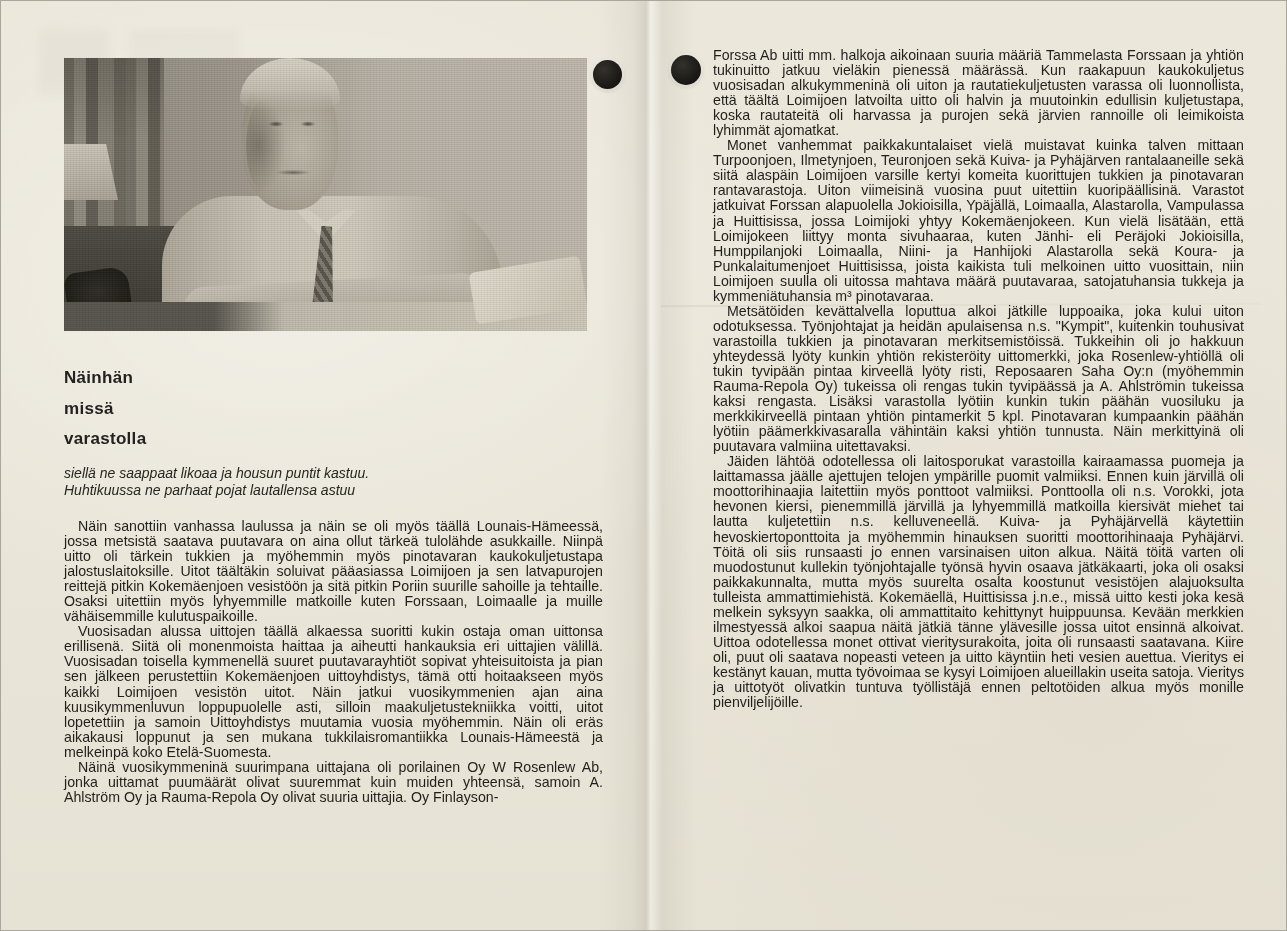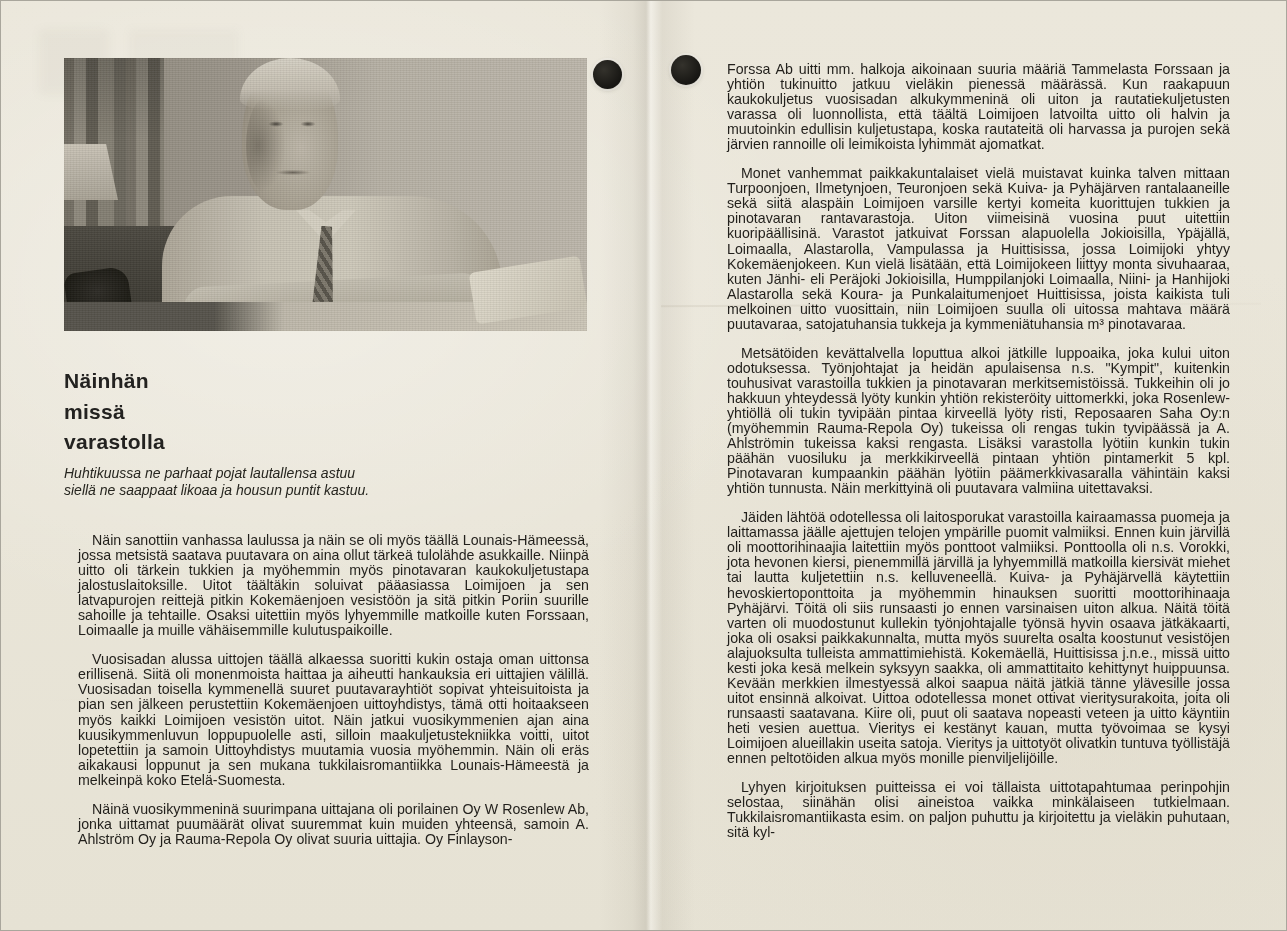--- a/index.html
+++ b/index.html
@@ -157,37 +157,37 @@
     position: absolute; inset: 0;
     background:
       repeating-linear-gradient(0deg, rgba(30,28,24,0.05) 0 1px, rgba(255,255,255,0.03) 1px 2px),
       repeating-linear-gradient(90deg, rgba(30,28,24,0.03) 0 1px, rgba(255,255,255,0.02) 1px 3px);
     pointer-events: none;
   }
 
   
   .title {
     position: absolute; left: 63px; top: 351px;
-    font-size: 21px; font-weight: bold; line-height: 30.5px;
+    font-size: 17px; font-weight: bold; line-height: 30.5px;
     letter-spacing: 0.3px; color: #232220;
   }
   .title span { display: block; }
 
   .quote {
     position: absolute; left: 63px; top: 464px;
     font-style: italic; font-size: 14px; line-height: 16.5px; color: #26251f;
   }
   .quote span { display: block; }
 
   .body-col {
     position: absolute;
     font-size: 14.2px; line-height: 15.05px;
     text-align: justify; color: #211f1b;
   }
-  .body-col p { margin: 14px; text-indent: 14px; }
+  .body-col p { margin: 0; text-indent: 14px; }
   .body-col p.noindent { text-indent: 0; }
 
   .left-body  { left: 63px;  top: 518px; width: 539px; }
   .right-body { left: 712px; top: 47px;  width: 531px; }
 </style>
 </head>
 <body>
 
 <div class="spread">
 
@@ -215,22 +215,22 @@
       <div class="ph-grain"></div>
     </div>
 
     <h1 class="title">
       <span>Näinhän</span>
       <span>missä</span>
       <span>varastolla</span>
     </h1>
 
     <div class="quote">
+      <span>siellä ne saappaat likoaa ja housun puntit kastuu.</span>
       <span>Huhtikuussa ne parhaat pojat lautallensa astuu</span>
-      <span>siellä ne saappaat likoaa ja housun puntit kastuu.</span>
     </div>
 
     <div class="body-col left-body">
       <p>Näin sanottiin vanhassa laulussa ja näin se oli myös täällä Lounais-Hämeessä, jossa metsistä saatava puutavara on aina ollut tärkeä tulolähde asukkaille. Niinpä uitto oli tärkein tukkien ja myöhemmin myös pinotavaran kaukokuljetustapa jalostuslaitoksille. Uitot täältäkin soluivat pääasiassa Loimijoen ja sen latvapurojen reittejä pitkin Kokemäenjoen vesistöön ja sitä pitkin Poriin suurille sahoille ja tehtaille. Osaksi uitettiin myös lyhyemmille matkoille kuten Forssaan, Loimaalle ja muille vähäisemmille kulutuspaikoille.</p>
       <p>Vuosisadan alussa uittojen täällä alkaessa suoritti kukin ostaja oman uittonsa erillisenä. Siitä oli monenmoista haittaa ja aiheutti hankauksia eri uittajien välillä. Vuosisadan toisella kymmenellä suuret puutavarayhtiöt sopivat yhteisuitoista ja pian sen jälkeen perustettiin Kokemäenjoen uittoyhdistys, tämä otti hoitaakseen myös kaikki Loimijoen vesistön uitot. Näin jatkui vuosikymmenien ajan aina kuusikymmenluvun loppupuolelle asti, silloin maakuljetustekniikka voitti, uitot lopetettiin ja samoin Uittoyhdistys muutamia vuosia myöhemmin. Näin oli eräs aikakausi loppunut ja sen mukana tukkilaisromantiikka Lounais-Hämeestä ja melkeinpä koko Etelä-Suomesta.</p>
       <p>Näinä vuosikymmeninä suurimpana uittajana oli porilainen Oy W Rosenlew Ab, jonka uittamat puumäärät olivat suuremmat kuin muiden yhteensä, samoin A. Ahlström Oy ja Rauma-Repola Oy olivat suuria uittajia. Oy Finlayson-</p>
     </div>
   </div>
 
   <div class="spine"></div>
@@ -238,17 +238,16 @@
   <div class="hole hole-2"></div>
   <div class="crease-h"></div>
   <div class="crease-h2"></div>
 
   <div>
     <div class="body-col right-body">
       <p class="noindent">Forssa Ab uitti mm. halkoja aikoinaan suuria määriä Tammelasta Forssaan ja yhtiön tukinuitto jatkuu vieläkin pienessä määrässä. Kun raakapuun kaukokuljetus vuosisadan alkukymmeninä oli uiton ja rautatiekuljetusten varassa oli luonnollista, että täältä Loimijoen latvoilta uitto oli halvin ja muutoinkin edullisin kuljetustapa, koska rautateitä oli harvassa ja purojen sekä järvien rannoille oli leimikoista lyhimmät ajomatkat.</p>
       <p>Monet vanhemmat paikkakuntalaiset vielä muistavat kuinka talven mittaan Turpoonjoen, Ilmetynjoen, Teuronjoen sekä Kuiva- ja Pyhäjärven rantalaaneille sekä siitä alaspäin Loimijoen varsille kertyi komeita kuorittujen tukkien ja pinotavaran rantavarastoja. Uiton viimeisinä vuosina puut uitettiin kuoripäällisinä. Varastot jatkuivat Forssan alapuolella Jokioisilla, Ypäjällä, Loimaalla, Alastarolla, Vampulassa ja Huittisissa, jossa Loimijoki yhtyy Kokemäenjokeen. Kun vielä lisätään, että Loimijokeen liittyy monta sivuhaaraa, kuten Jänhi- eli Peräjoki Jokioisilla, Humppilanjoki Loimaalla, Niini- ja Hanhijoki Alastarolla sekä Koura- ja Punkalaitumenjoet Huittisissa, joista kaikista tuli melkoinen uitto vuosittain, niin Loimijoen suulla oli uitossa mahtava määrä puutavaraa, satojatuhansia tukkeja ja kymmeniätuhansia m³ pinotavaraa.</p>
       <p>Metsätöiden kevättalvella loputtua alkoi jätkille luppoaika, joka kului uiton odotuksessa. Työnjohtajat ja heidän apulaisensa n.s. "Kympit", kuitenkin touhusivat varastoilla tukkien ja pinotavaran merkitsemistöissä. Tukkeihin oli jo hakkuun yhteydessä lyöty kunkin yhtiön rekisteröity uittomerkki, joka Rosenlew-yhtiöllä oli tukin tyvipään pintaa kirveellä lyöty risti, Reposaaren Saha Oy:n (myöhemmin Rauma-Repola Oy) tukeissa oli rengas tukin tyvipäässä ja A. Ahlströmin tukeissa kaksi rengasta. Lisäksi varastolla lyötiin kunkin tukin päähän vuosiluku ja merkkikirveellä pintaan yhtiön pintamerkit 5 kpl. Pinotavaran kumpaankin päähän lyötiin päämerkkivasaralla vähintäin kaksi yhtiön tunnusta. Näin merkittyinä oli puutavara valmiina uitettavaksi.</p>
       <p>Jäiden lähtöä odotellessa oli laitosporukat varastoilla kairaamassa puomeja ja laittamassa jäälle ajettujen telojen ympärille puomit valmiiksi. Ennen kuin järvillä oli moottorihinaajia laitettiin myös ponttoot valmiiksi. Ponttoolla oli n.s. Vorokki, jota hevonen kiersi, pienemmillä järvillä ja lyhyemmillä matkoilla kiersivät miehet tai lautta kuljetettiin n.s. kelluveneellä. Kuiva- ja Pyhäjärvellä käytettiin hevoskiertoponttoita ja myöhemmin hinauksen suoritti moottorihinaaja Pyhäjärvi. Töitä oli siis runsaasti jo ennen varsinaisen uiton alkua. Näitä töitä varten oli muodostunut kullekin työnjohtajalle työnsä hyvin osaava jätkäkaarti, joka oli osaksi paikkakunnalta, mutta myös suurelta osalta koostunut vesistöjen alajuoksulta tulleista ammattimiehistä. Kokemäellä, Huittisissa j.n.e., missä uitto kesti joka kesä melkein syksyyn saakka, oli ammattitaito kehittynyt huippuunsa. Kevään merkkien ilmestyessä alkoi saapua näitä jätkiä tänne ylävesille jossa uitot ensinnä alkoivat. Uittoa odotellessa monet ottivat vieritysurakoita, joita oli runsaasti saatavana. Kiire oli, puut oli saatava nopeasti veteen ja uitto käyntiin heti vesien auettua. Vieritys ei kestänyt kauan, mutta työvoimaa se kysyi Loimijoen alueillakin useita satoja. Vieritys ja uittotyöt olivatkin tuntuva työllistäjä ennen peltotöiden alkua myös monille pienviljelijöille.</p>
-      <p>Lyhyen kirjoituksen puitteissa ei voi tällaista uittotapahtumaa perinpohjin selostaa, siinähän olisi aineistoa vaikka minkälaiseen tutkielmaan. Tukkilaisromantiikasta esim. on paljon puhuttu ja kirjoitettu ja vieläkin puhutaan, sitä kyl-</p>
     </div>
   </div>
 
 </div>
 
 </body></html>

